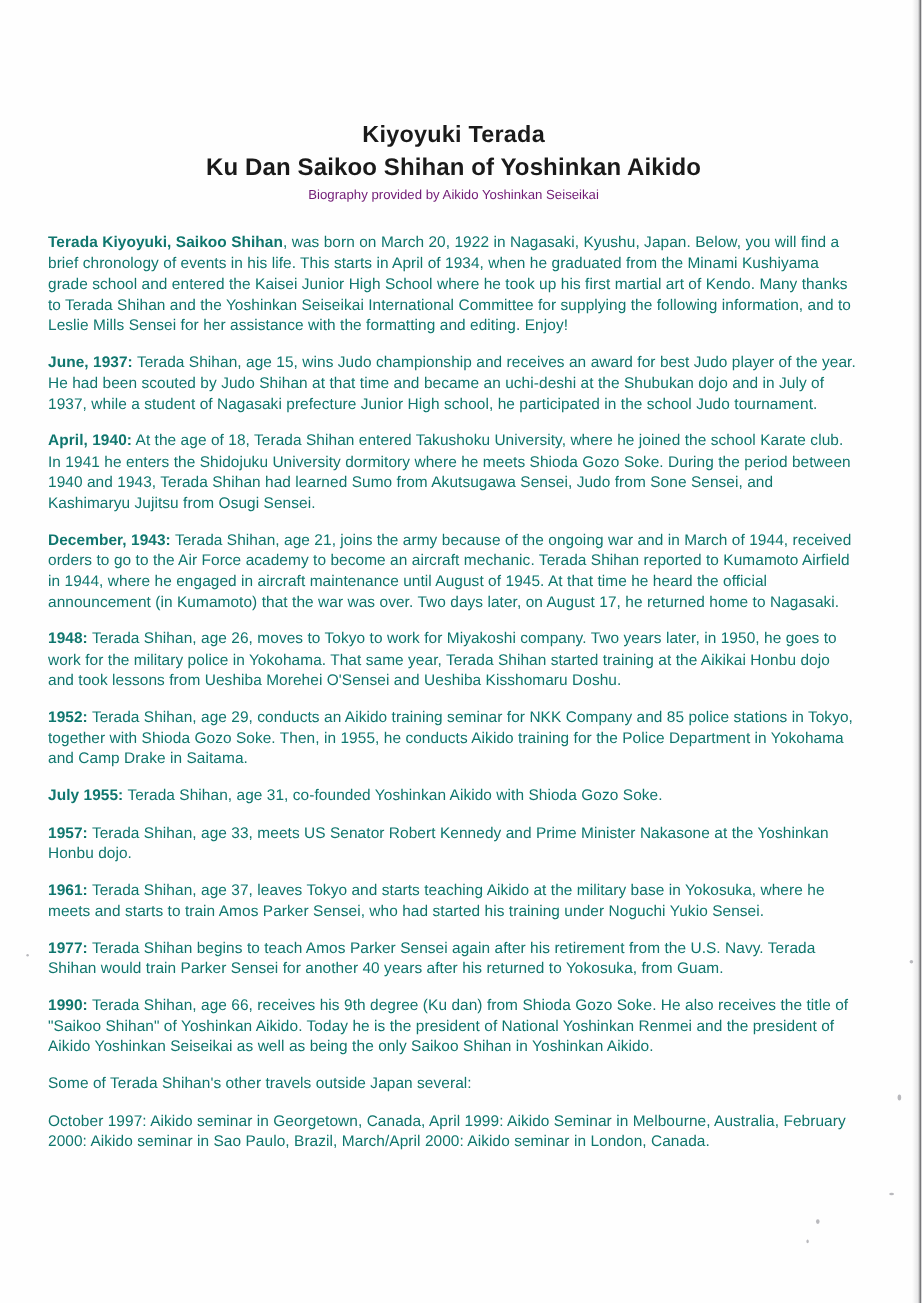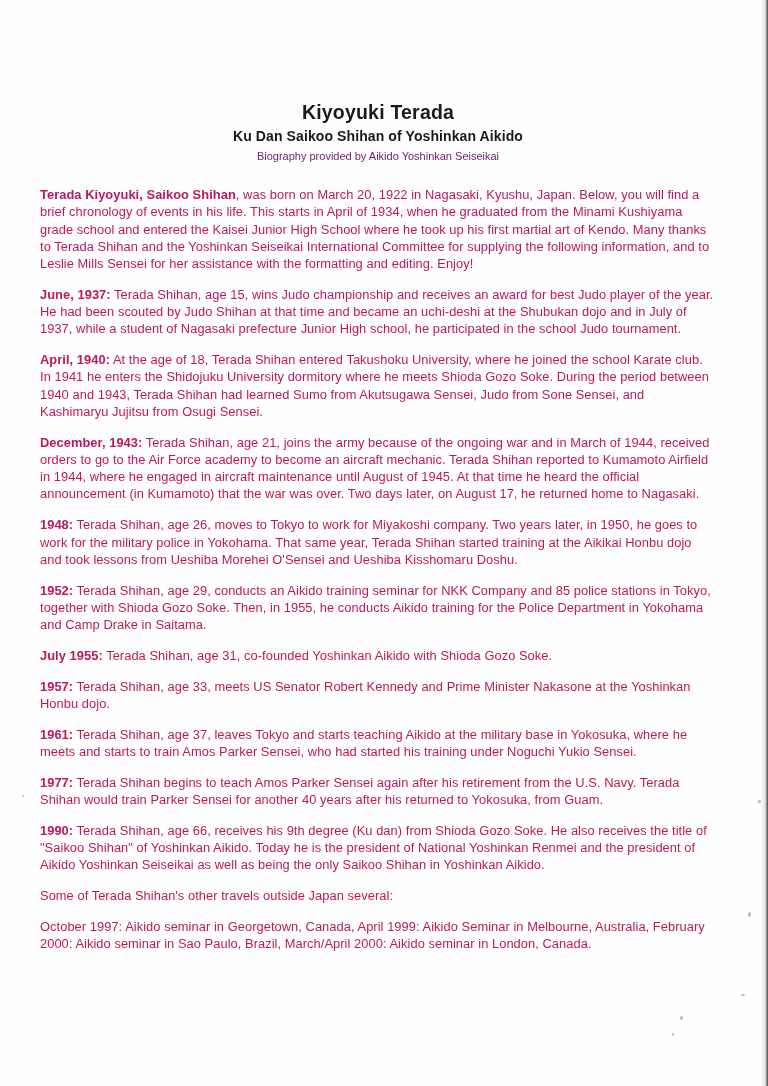--- a/index.html
+++ b/index.html
@@ -47,42 +47,42 @@
     padding-top: 56px;
   }
   .title-main {
     font-size: 19.5px;
     font-weight: bold;
     letter-spacing: 0.2px;
     line-height: 1.18;
     margin: 0;
   }
   .title-sub {
-    font-size: 14px;
+    font-size: 20px;
     font-weight: bold;
     letter-spacing: 0.1px;
     line-height: 1.2;
     margin: 4px 0 0 0;
   }
   .title-credit {
     font-size: 11px;
     font-weight: normal;
     line-height: 1.2;
     margin: 5px 0 0 0;
     color: #701a75;
   }
   .body-blocks {
     margin-top: 23px;
   }
   p.para {
     font-size: 12.85px;
     line-height: 1.345;
     margin: 0 0 13.5px 0;
     text-align: left;
-    color: #be185d;
+    color: #0f766e;
     letter-spacing: 0.005em;
   }
   p.para:last-child {
     margin-bottom: 0;
   }
   .lead {
     font-weight: bold;
   }
   .inline-bold {
     font-weight: normal;

